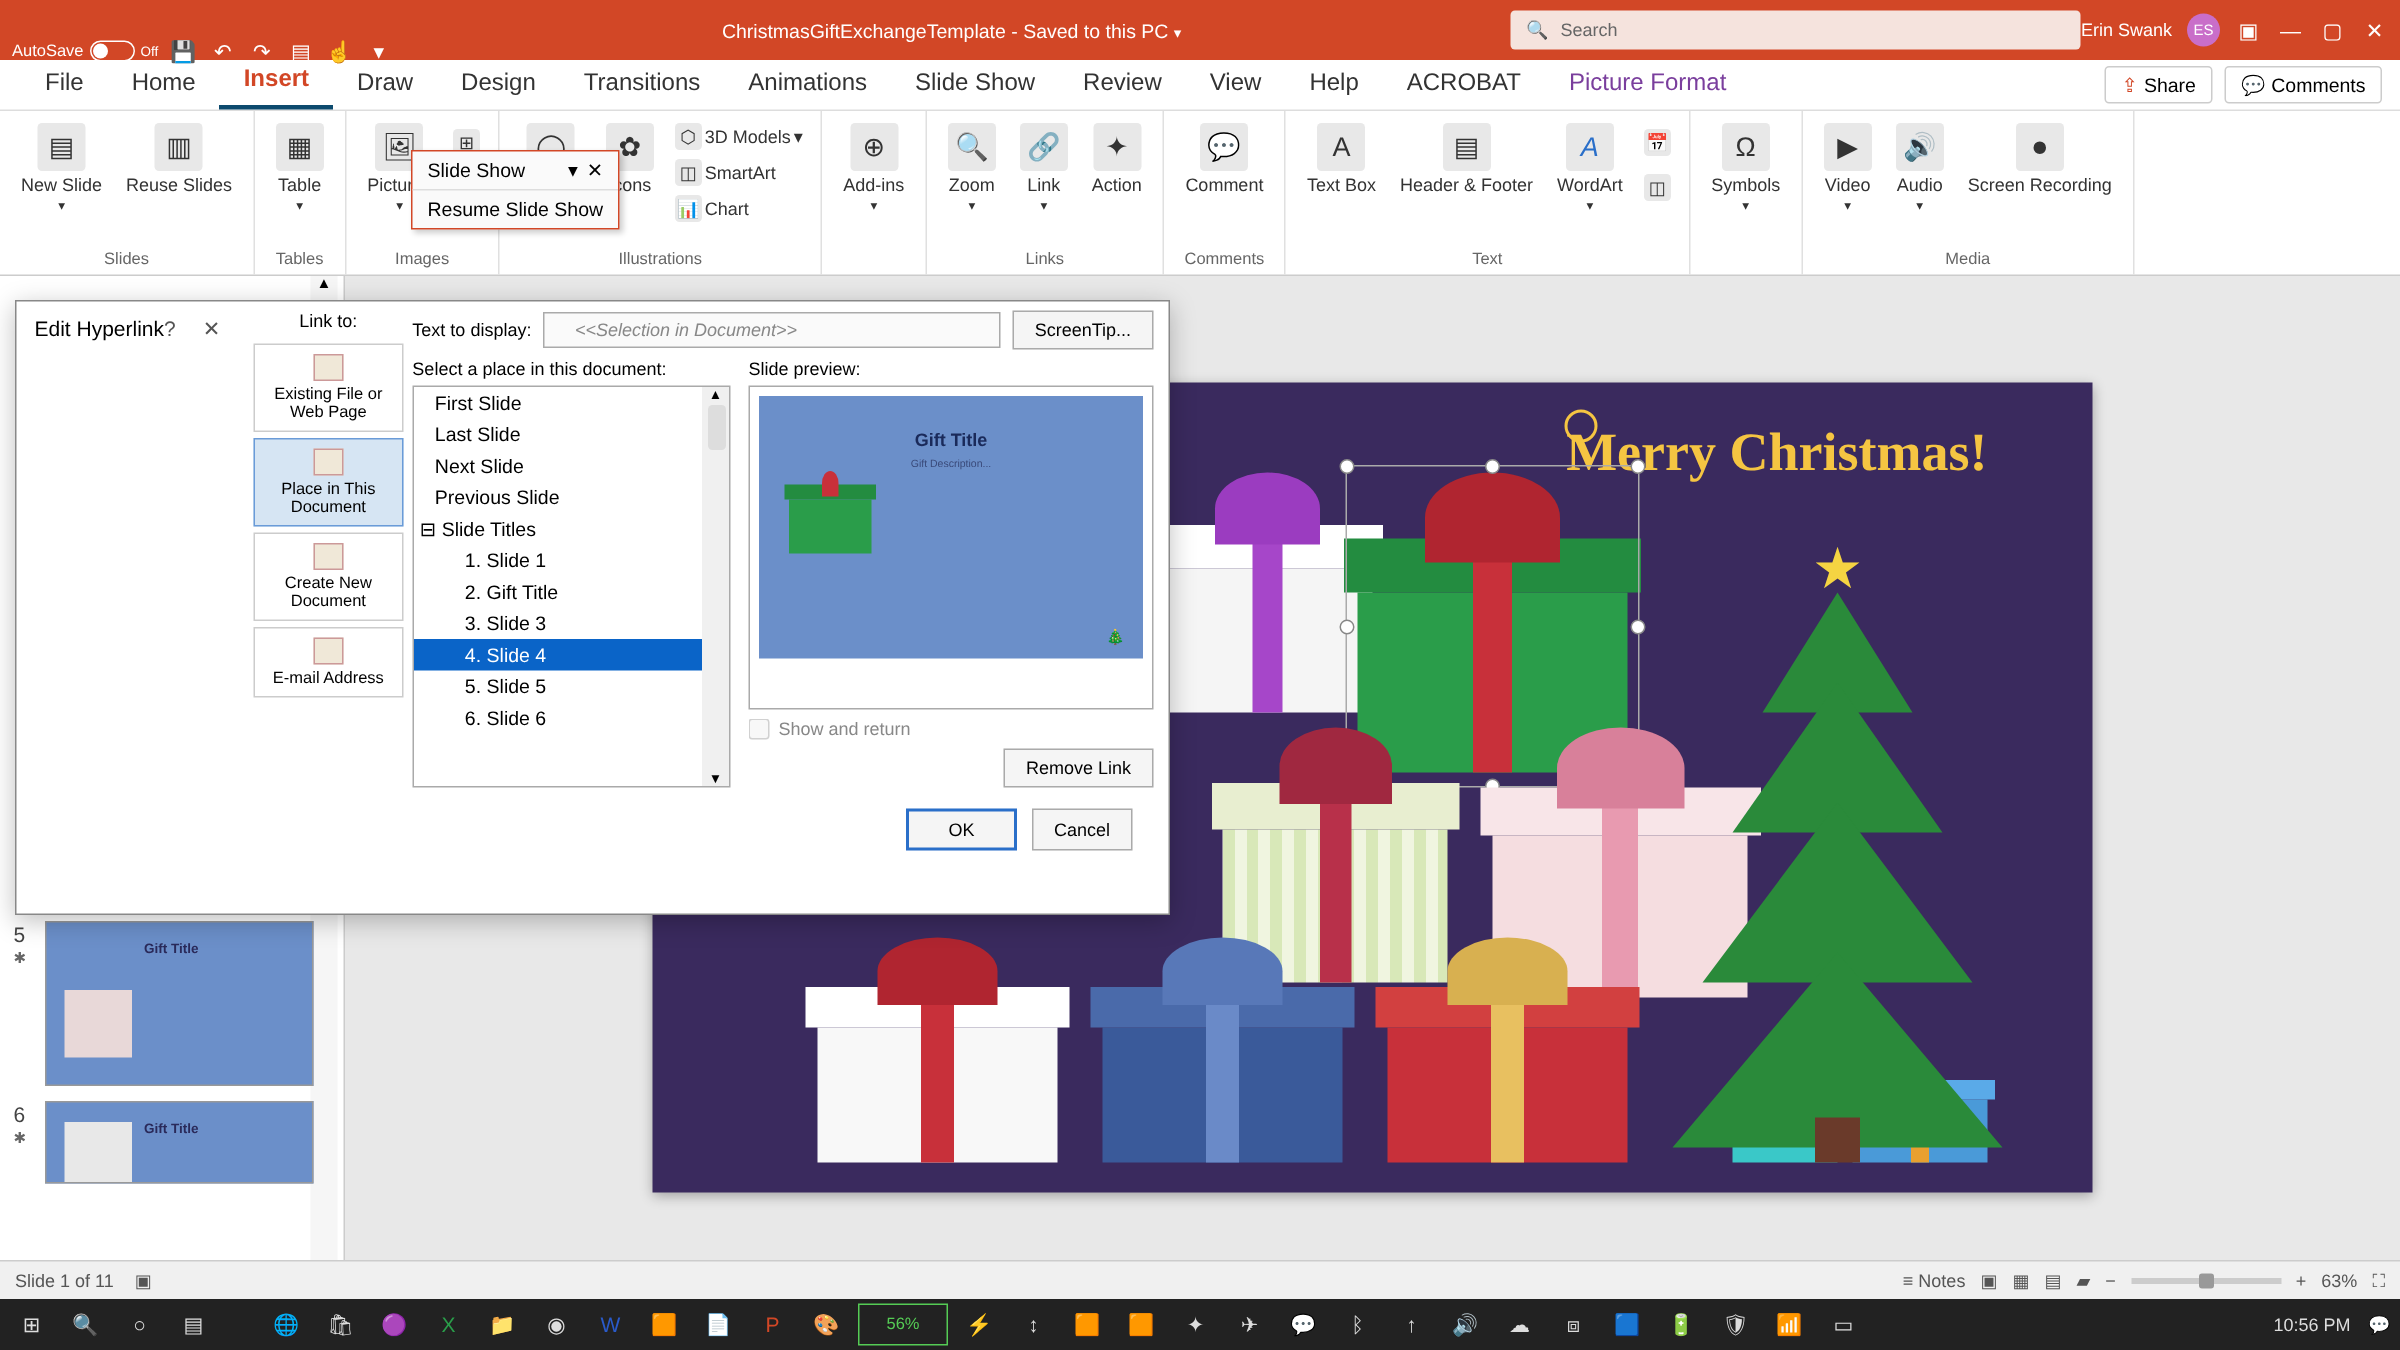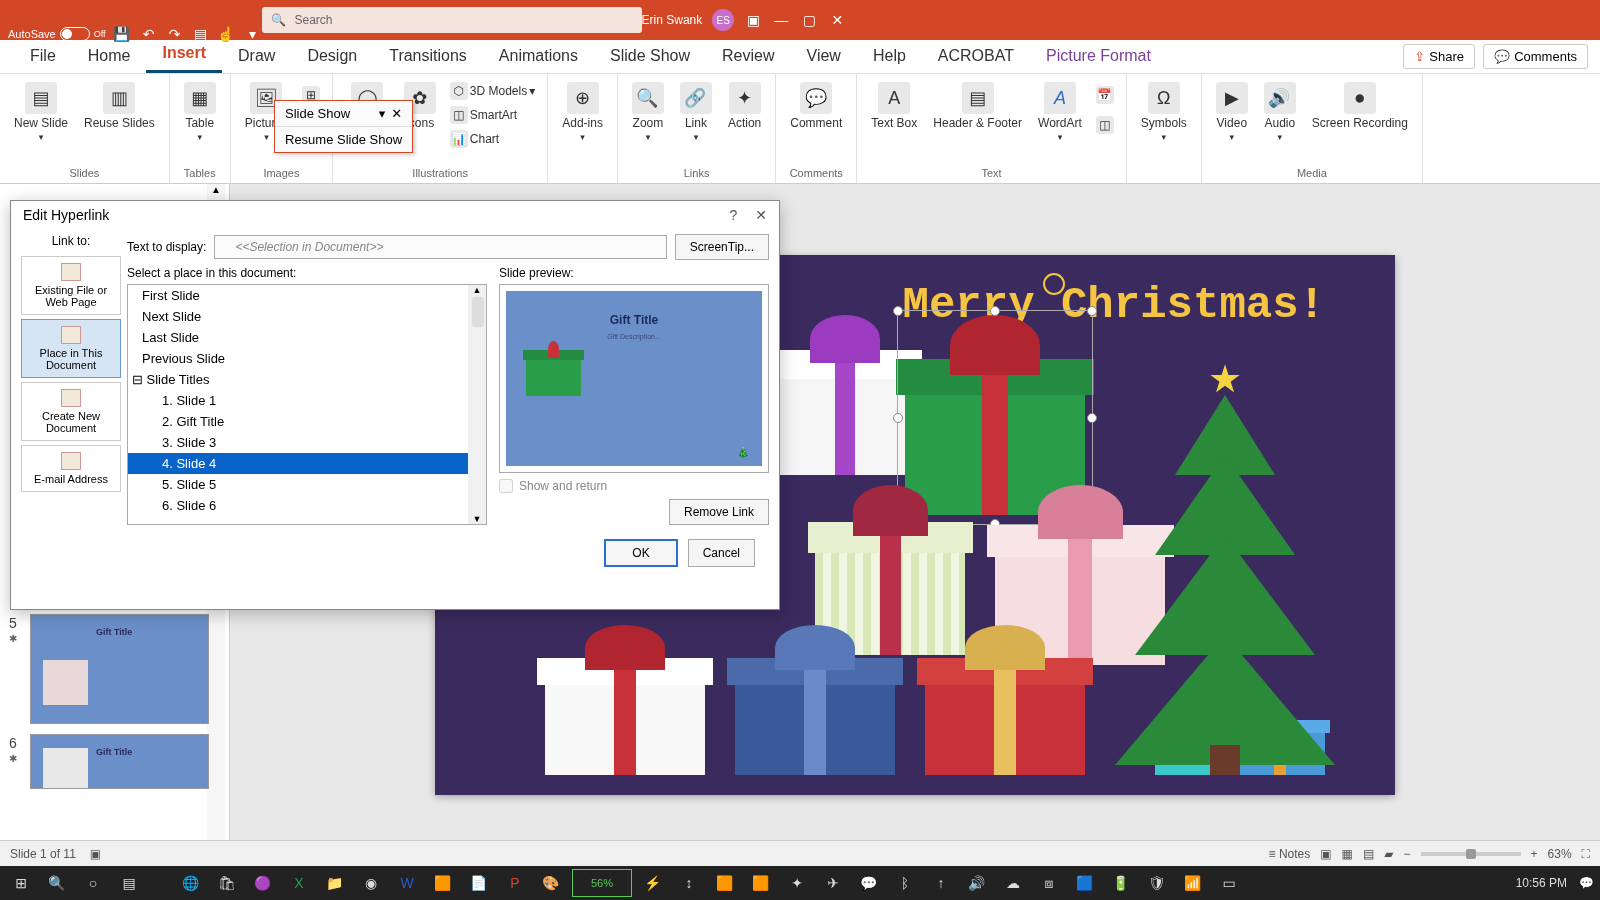--- a/index.html
+++ b/index.html
@@ -40,24 +40,24 @@
 
 
 .main { position:absolute; top:184px; left:0; right:0; bottom:34px; display:flex; }
 .slidepanel { width:230px; background:#fff; border-right:1px solid #ccc; overflow:hidden; position:relative; }
 .thumb { margin:10px 20px 10px 30px; height:110px; background:#6b8fc9; border:1px solid #999; position:relative; }
 .thumb-num { position:absolute; left:-22px; top:0; font-size:14px; color:#444; }
 .thumb-star { position:absolute; left:-22px; top:18px; font-size:10px; color:#666; }
 .thumb .gt-title { position:absolute; top:12px; left:65px; font-size:9px; color:#2a2a5a; font-weight:bold; }
 .canvas-area { flex:1; background:#e8e8e8; display:flex; align-items:center; justify-content:center; position:relative; overflow:hidden; }
 .slide-canvas { width:960px; height:540px; background:#3a2a5e; position:relative; box-shadow:0 2px 8px rgba(0,0,0,0.3); }
-.slide-title { position:absolute; top:25px; right:70px; color:#f5c542; font-size:44px; font-weight:bold; font-family:Liberation Mono, monospace; }
-
-
-.dialog { position:absolute; top:200px; left:10px; width:770px; height:410px; background:#fff; border:1px solid #888; box-shadow:0 4px 16px rgba(0,0,0,0.25); z-index:100; display:flex; flex-direction:column; }
+.slide-title { position:absolute; top:25px; right:70px; color:#f5c542; font-size:36px; font-weight:bold; font-family:Liberation Serif, serif; }
+
+
+.dialog { position:absolute; top:200px; left:10px; width:770px; height:410px; background:#fff; border:1px solid #888; box-shadow:0 4px 16px rgba(0,0,0,0.25); z-index:100; display:flex; flex-direction:row; }
 .dialog-title { height:36px; display:flex; align-items:center; padding:0 12px; font-size:14px; }
 .dialog-title .dt-right { margin-left:auto; display:flex; gap:18px; color:#555; }
 .dialog-title .dt-right span { cursor:pointer; }
 .dialog-body { flex:1; display:flex; padding:6px 10px; gap:6px; }
 .link-to { width:100px; display:flex; flex-direction:column; gap:4px; }
 .link-to-label { font-size:12px; text-align:center; margin-bottom:4px; }
 .link-opt { border:1px solid #ccc; padding:6px 2px; text-align:center; font-size:11px; cursor:pointer; display:flex; flex-direction:column; align-items:center; gap:3px; }
 .link-opt.sel { background:#d6e5f3; border-color:#6a9bd8; }
 .link-opt .lo-icon { width:20px; height:18px; background:#f0e8d8; border:1px solid #c99; }
 .dialog-main { flex:1; display:flex; flex-direction:column; gap:6px; }
@@ -123,20 +123,23 @@
       <span class="autosave-toggle"></span>
       <span style="font-size:9px;">Off</span>
     </div>
     <span class="tb-icon">💾</span>
     <span class="tb-icon">↶</span>
     <span class="tb-icon">↷</span>
     <span class="tb-icon">▤</span>
     <span class="tb-icon">☝</span>
     <span class="tb-icon">▾</span>
   </div>
+  <div class="center">
+    <span>ChristmasGiftExchangeTemplate - Saved to this PC</span> <span style="font-size:10px;">▾</span>
+  </div>
   <div class="search">
     <span style="margin-right:8px;">🔍</span>
     <span>Search</span>
   </div>
   <div class="right">
     <span>Erin Swank</span>
     <span class="user-avatar">ES</span>
     <span class="tb-icon">▣</span>
     <span class="tb-icon">—</span>
     <span class="tb-icon">▢</span>
@@ -480,22 +483,22 @@
       <div class="text-row">
         <label>Text to display:</label>
         <input type="text" disabled="" style="color: rgb(136, 136, 136);" value="&lt;&lt;Selection in Document&gt;&gt;">
         <button class="dbtn">ScreenTip...</button>
       </div>
       <div class="place-row">
         <div class="place-list-col">
           <label>Select a place in this document:</label>
           <div class="place-list">
             <div class="place-item">First Slide</div>
+            <div class="place-item">Last Slide</div>
             <div class="place-item">Next Slide</div>
-            <div class="place-item">Last Slide</div>
             <div class="place-item">Previous Slide</div>
             <div class="place-item"><span style="margin-left:-10px;">⊟ </span><span>Slide Titles</span></div>
             <div class="place-item indent">1. Slide 1</div>
             <div class="place-item indent">2. Gift Title</div>
             <div class="place-item indent">3. Slide 3</div>
             <div class="place-item indent sel">4. Slide 4</div>
             <div class="place-item indent">5. Slide 5</div>
             <div class="place-item indent">6. Slide 6</div>
             <div style="position:absolute;right:0;top:0;bottom:0;width:18px;background:#f0f0f0;">
               <div style="text-align:center;font-size:9px;">▲</div>

